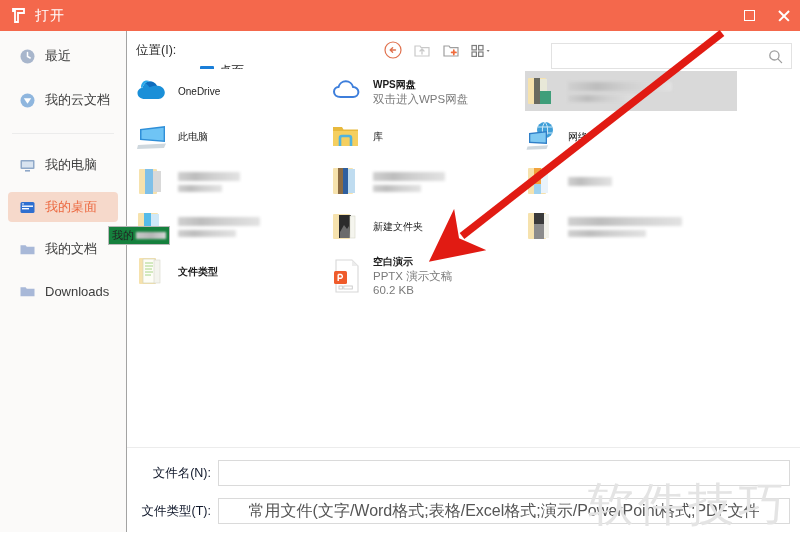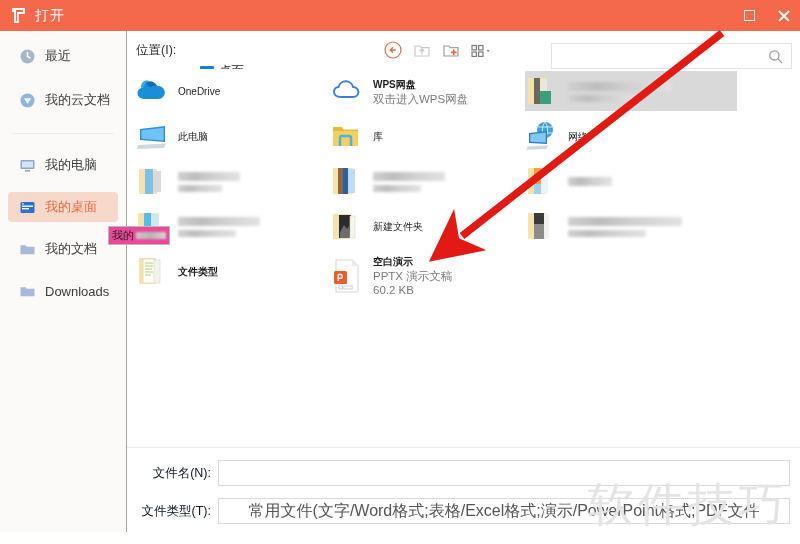--- a/index.html
+++ b/index.html
@@ -103,21 +103,21 @@
   
   .watermark{
     position:absolute;right:12px;bottom:8px;
     font-size:46px;color:#e4e4e4;letter-spacing:4px;
     font-family:"DejaVu Sans",sans-serif;pointer-events:none;user-select:none;
   }
 
   
   .tooltip{
     position:absolute;left:108px;top:226px;height:17px;
-    background:#ec4899;border:1px solid #b9b9b9;
+    background:#15803d;border:1px solid #b9b9b9;
     font-size:11px;color:#222;padding:0 3px;display:flex;align-items:center;
     z-index:40;white-space:nowrap;
   }
   .tooltip .tb{width:30px;height:7px;margin-left:2px;
     background:linear-gradient(90deg,#c8c8c8,#b5b5b5,#d5d5d5);filter:blur(1.3px);}
 
   .arrow-layer{position:absolute;left:0;top:0;width:800px;height:544px;pointer-events:none;z-index:50;}
 </style>
 </head>
 <body>

